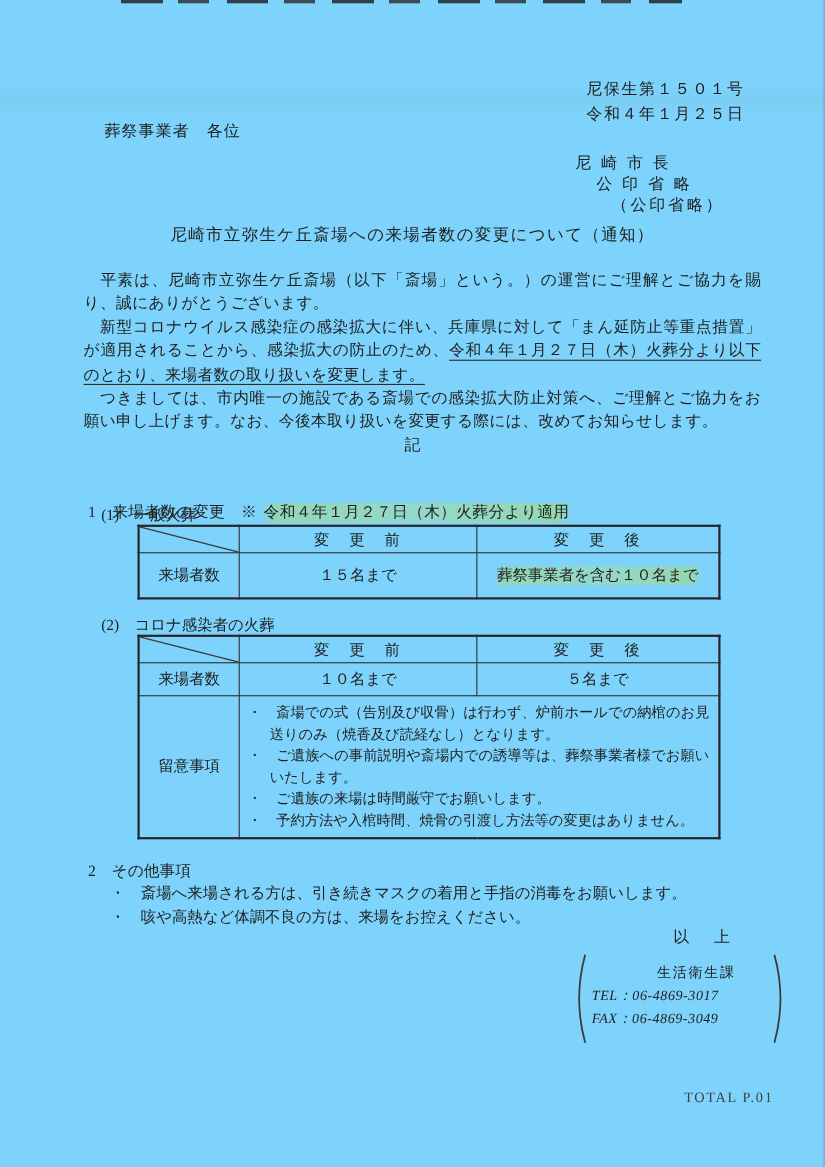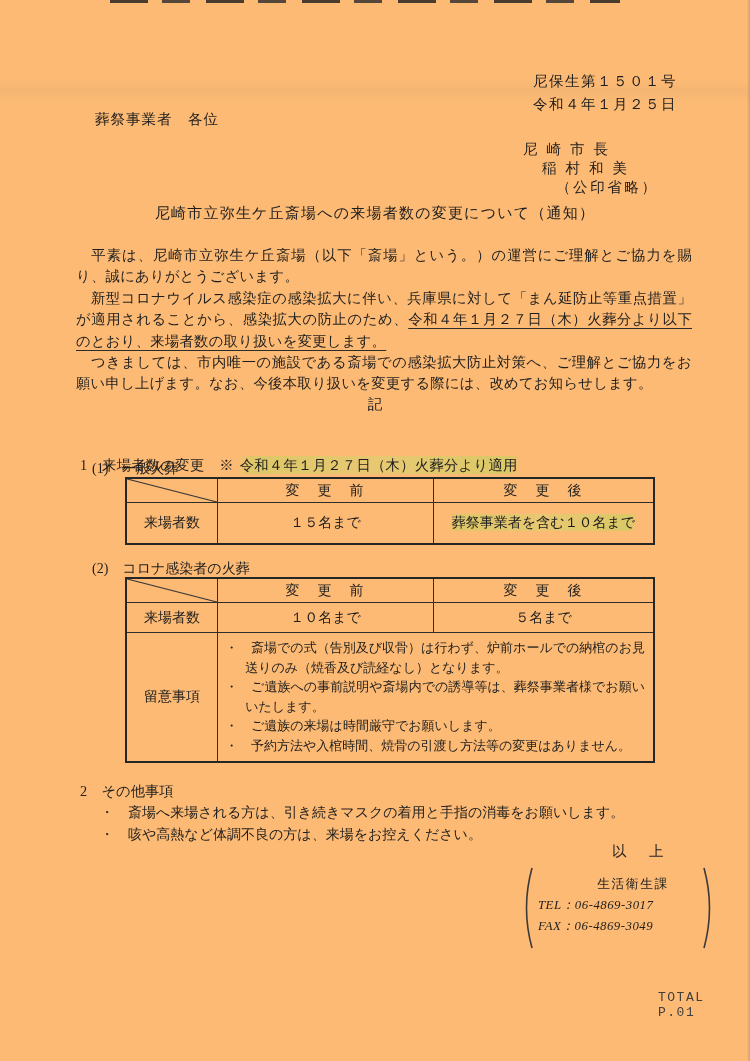--- a/index.html
+++ b/index.html
@@ -1,20 +1,20 @@
 <!DOCTYPE html>
 <html lang="ja"><head>
 <meta charset="utf-8">
 <style>
   html,body{margin:0;padding:0;background:#e8e8e6;}
   .page{
     position:relative;
     width:750px;height:1061px;
     margin:0 auto;
-    background:#fdba74;
+    background:#7dd3fc;
     overflow:hidden;
     font-family:"Liberation Serif","DejaVu Serif",serif;
     color:#1e1e1e;
   }
   
   .scan-top-line{
     position:absolute;top:0;left:110px;width:510px;height:3px;
     background:repeating-linear-gradient(90deg,#1c1c1c 0 38px,transparent 38px 52px,#2a2a2a 52px 80px,transparent 80px 96px);
     opacity:.8;
   }
@@ -113,43 +113,43 @@
   .contact-inner{position:absolute;left:18px;right:16px;top:8px;}
   .contact-dept{text-align:center;letter-spacing:1.5px;padding-left:28px;}
   .contact-tel,.contact-fax{letter-spacing:0.5px;white-space:nowrap;font-style:italic;}
   .paren{position:absolute;top:0;height:84px;width:14px;}
   .paren-left{left:0;}
   .paren-right{right:0;}
   .paren svg{display:block;width:14px;height:84px;}
   
   .fax-footer{
     position:absolute;left:622px;top:990px;
-    font-family:Liberation Mono, monospace;
-    font-size:13px;letter-spacing:1.5px;color:#3f3f3f;margin-left:36px;
+    font-family:Liberation Serif, serif;
+    font-size:13px;letter-spacing:1.5px;color:#3f3f3f;
   }
 </style>
 </head>
 <body>
 
 <div class="page">
 
   <div class="scan-top-line"></div>
   <div class="scan-band"></div>
   <div class="scan-right-edge"></div>
 
   <div class="doc-number-block">
     <div>尼保生第１５０１号</div>
     <div>令和４年１月２５日</div>
   </div>
 
   <div class="addressee">葬祭事業者　各位</div>
 
   <div class="sender-block">
     <div class="sender-title">尼崎市長</div>
-    <div class="sender-name">稲村和美</div>
+    <div class="sender-name">公印省略</div>
     <div class="sender-seal">（公印省略）</div>
   </div>
 
   <div class="doc-title">尼崎市立弥生ケ丘斎場への来場者数の変更について（通知）</div>
 
   <div class="body-block">
     <p>　平素は、尼崎市立弥生ケ丘斎場（以下「斎場」という。）の運営にご理解とご協力を賜り、誠にありがとうございます。</p>
     <p><span>　新型コロナウイルス感染症の感染拡大に伴い、兵庫県に対して「まん延防止等重点措置」が適用されることから、感染拡大の防止のため、</span><span class="u-line">令和４年１月２７日（木）火葬分より以下のとおり、来場者数の取り扱いを変更します。</span></p>
     <p>　つきましては、市内唯一の施設である斎場での感染拡大防止対策へ、ご理解とご協力をお願い申し上げます。なお、今後本取り扱いを変更する際には、改めてお知らせします。</p>
   </div>

